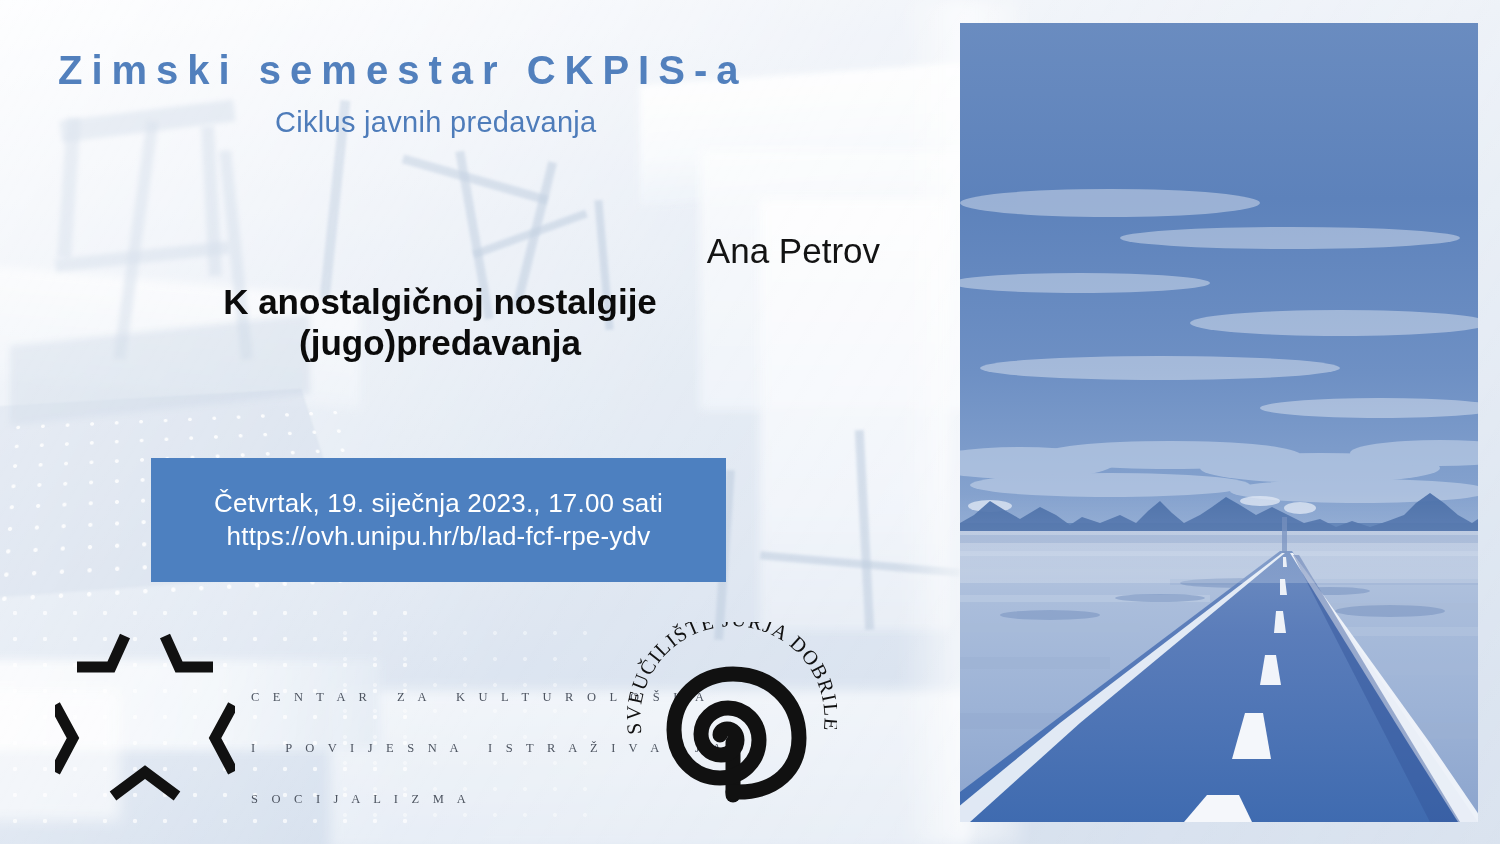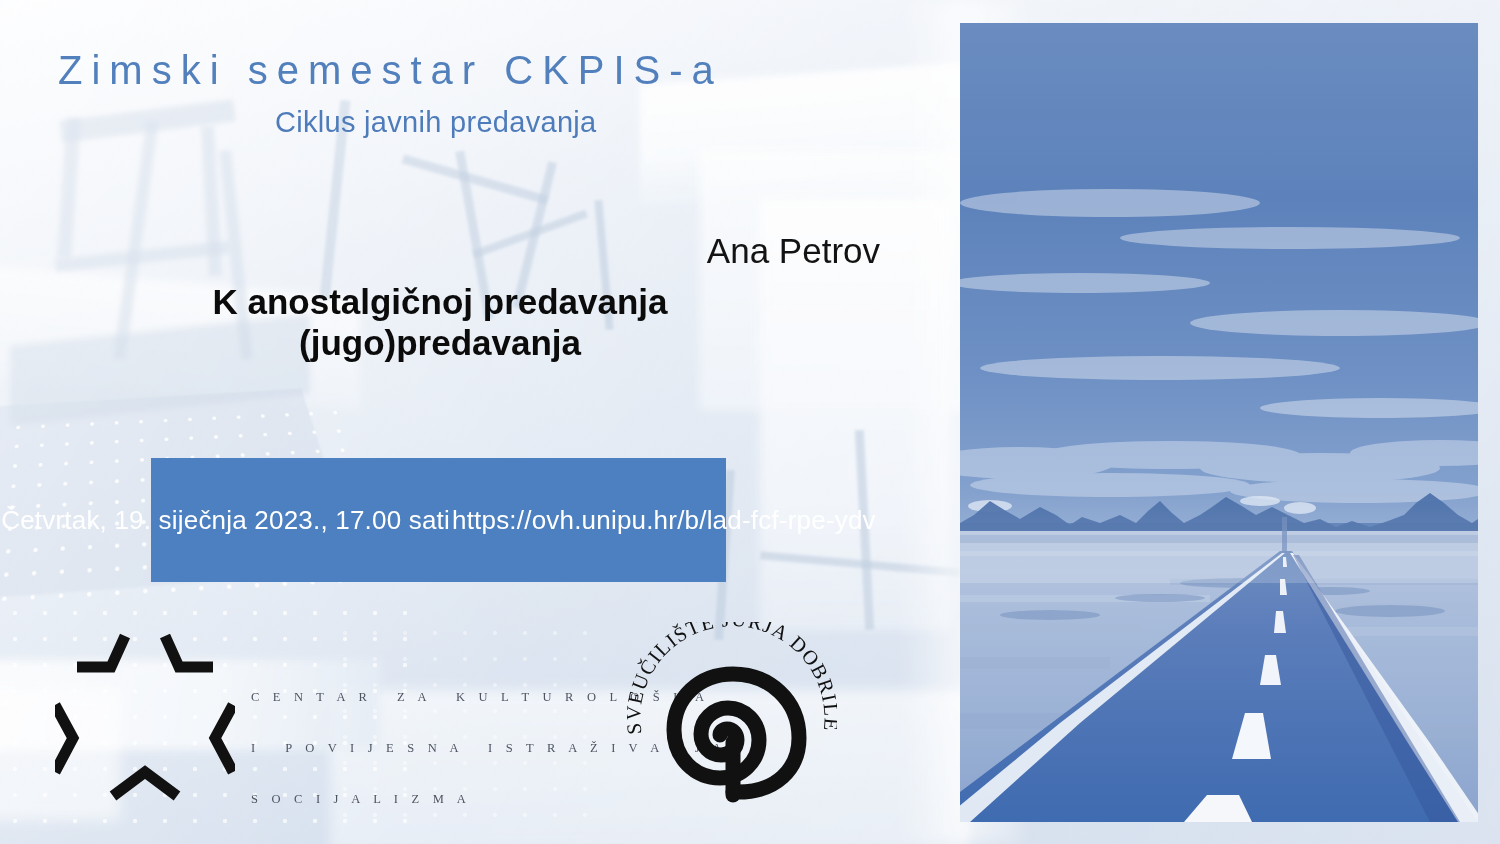--- a/index.html
+++ b/index.html
@@ -169,21 +169,21 @@
   .bg-veil {
     position:absolute; inset:0;
     background: linear-gradient(120deg, rgba(255,255,255,.55), rgba(255,255,255,.25) 45%, rgba(255,255,255,.40));
   }
 
   
   .headline {
     position:absolute;
     top:48px; left:58px;
     font-size: 40px;
-    font-weight: 400;
+    font-weight: 700;
     letter-spacing: 9px;
     color: #5280bd;
     white-space: nowrap;
   }
 
   .subhead {
     position:absolute;
     top:106px; left:275px;
     font-size: 29px;
     font-weight: 400;
@@ -211,20 +211,21 @@
     color: #0b0b0b;
   }
 
   
   .infobox {
     position:absolute;
     top:458px; left:151px;
     width: 575px; height: 124px;
     background: #4d80c0;
     display:flex;
+    flex-direction:column;
     align-items:center;
     justify-content:center;
     gap: 2px;
   }
   .infobox .line {
     color:#ffffff;
     font-size: 26px;
     font-weight: 400;
     letter-spacing: .2px;
     white-space: nowrap;
@@ -321,21 +322,21 @@
     <div class="bg-veil"></div>
   </div>
 
   <div class="headline">Zimski semestar CKPIS-a</div>
 
   <div class="subhead">Ciklus javnih predavanja</div>
 
   <div class="speaker">Ana Petrov</div>
 
   <div class="lecture-title">
-    <div>K anostalgičnoj predavanja</div>
+    <div>K anostalgičnoj nostalgije</div>
     <div>(jugo)predavanja</div>
   </div>
 
   <div class="infobox">
     <div class="line">Četvrtak, 19. siječnja 2023., 17.00 sati</div>
     <div class="line">https://ovh.unipu.hr/b/lad-fcf-rpe-ydv</div>
   </div>
 
   <div class="ckpis-mark">
     <svg viewBox="0 0 180 185" xmlns="http://www.w3.org/2000/svg">

